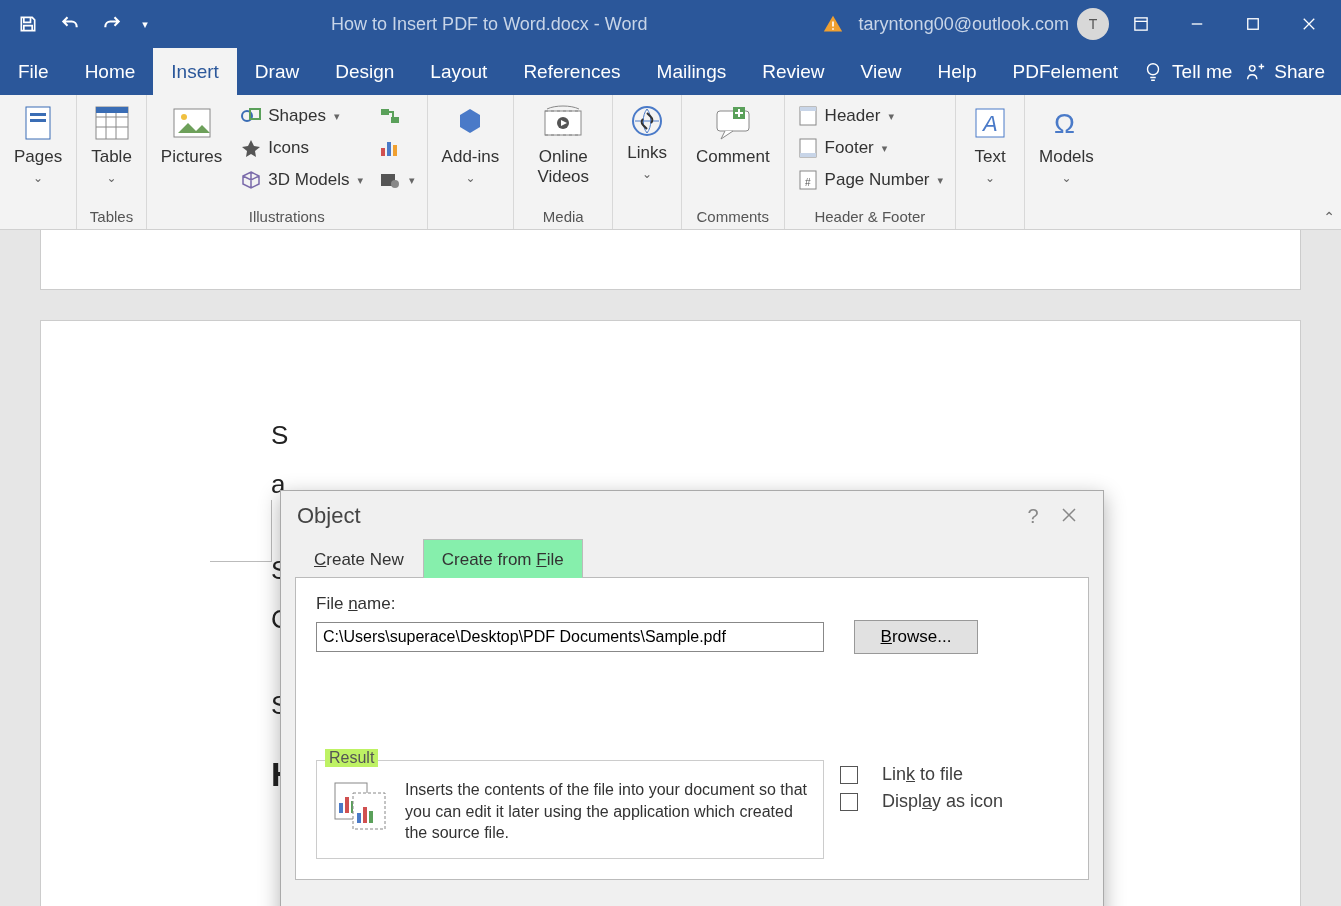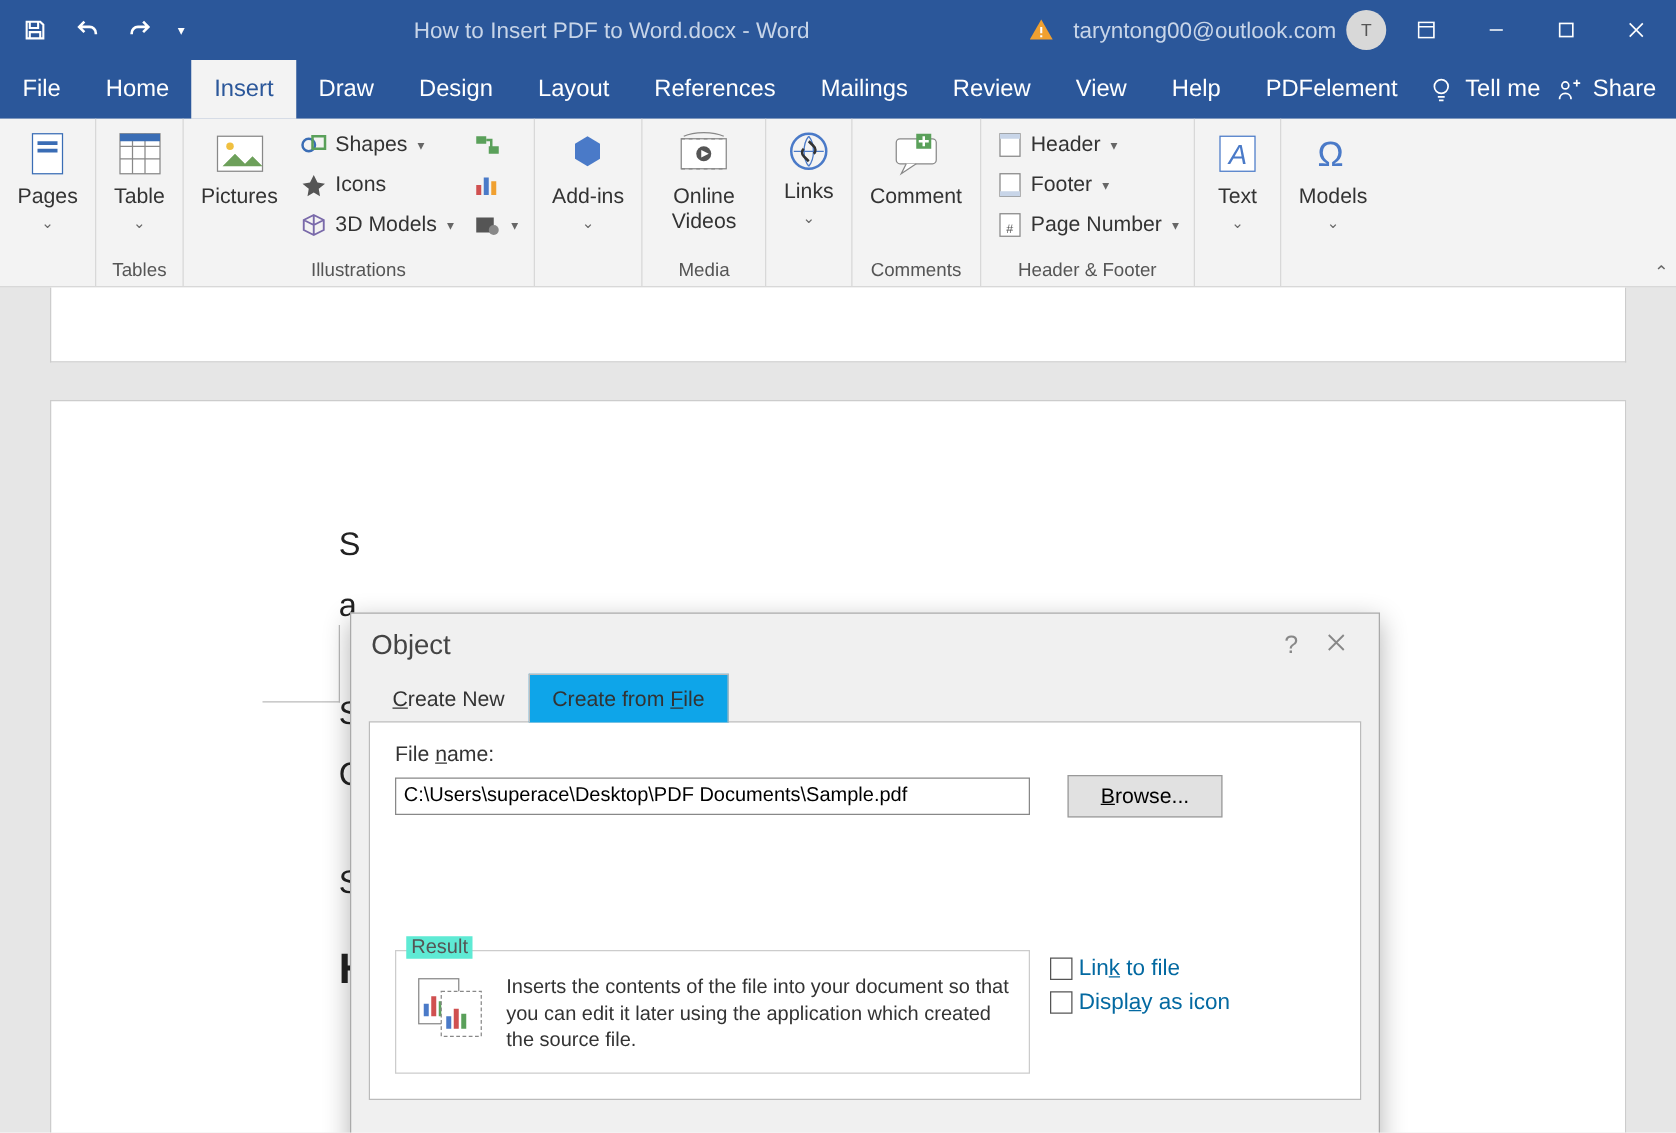--- a/index.html
+++ b/index.html
@@ -43,31 +43,31 @@
   .page-ruler-mark { position: absolute; left: 210px; top: 270px; width: 62px; height: 62px; border: 1px solid #bbb; border-top: none; border-left: none; background: white; }
 
   
   .overlay { position: absolute; top: 260px; left: 280px; width: 824px; background: #f0f0f0; border: 1px solid #aaa; box-shadow: 0 6px 20px rgba(0,0,0,.3); z-index: 100; }
   .dlg-title { display: flex; align-items: center; padding: 12px 16px 10px; }
   .dlg-title-text { flex: 1; font-size: 22px; color: #444; }
   .dlg-help, .dlg-close { width: 36px; text-align: center; font-size: 20px; color: #888; cursor: pointer; }
   .dlg-close svg { width: 16px; height: 16px; stroke: #888; stroke-width: 1.5; }
   .dlg-tabs { display: flex; padding: 0 14px; }
   .dlg-tab { padding: 10px 18px 8px; font-size: 17px; border: 1px solid transparent; border-bottom: none; cursor: pointer; color: #333; }
-  .dlg-tab.active { background: #0ea5e9; border-color: #bbb; }
+  .dlg-tab.active { background: #86efac; border-color: #bbb; }
   .dlg-body { margin: 0 14px 14px; background: white; border: 1px solid #bbb; padding: 16px 20px 20px; margin-top: -1px; }
   .field-label { font-size: 17px; color: #333; margin-bottom: 6px; }
   .field-row { display: flex; gap: 30px; align-items: center; }
   .text-input { flex: 1; max-width: 508px; height: 30px; border: 1px solid #888; padding: 0 6px; font-size: 16px; }
   .btn { min-width: 124px; height: 34px; border: 1px solid #999; background: #e1e1e1; font-size: 17px; cursor: pointer; }
   .checks { margin: 110px 0 0 524px; }
-  .check-row { display: flex; align-items: center; gap: 5px; font-size: 18px; color: #0369a1; margin-bottom: 6px; }
+  .check-row { display: flex; align-items: center; gap: 24px; font-size: 18px; color: #404040; margin-bottom: 6px; }
   .check-box { width: 18px; height: 18px; border: 1px solid #555; }
   .result-box { border: 1px solid #ccc; padding: 18px 14px 14px; margin-top: -58px; width: 508px; position: relative; }
-  .result-legend { position: absolute; top: -12px; left: 8px; background: #5eead4; padding: 0 4px; font-size: 16px; color: #555; }
+  .result-legend { position: absolute; top: -12px; left: 8px; background: #bef264; padding: 0 4px; font-size: 16px; color: #555; }
   .result-content { display: flex; gap: 14px; align-items: flex-start; }
   .result-icon { width: 60px; height: 56px; flex-shrink: 0; }
   .result-text { font-size: 16px; color: #333; line-height: 1.35; }
   .dlg-footer { display: flex; justify-content: flex-end; gap: 16px; padding: 14px 28px 18px; }
 
   .u { text-decoration: underline; }
 </style>
 </head>
 <body>
 

